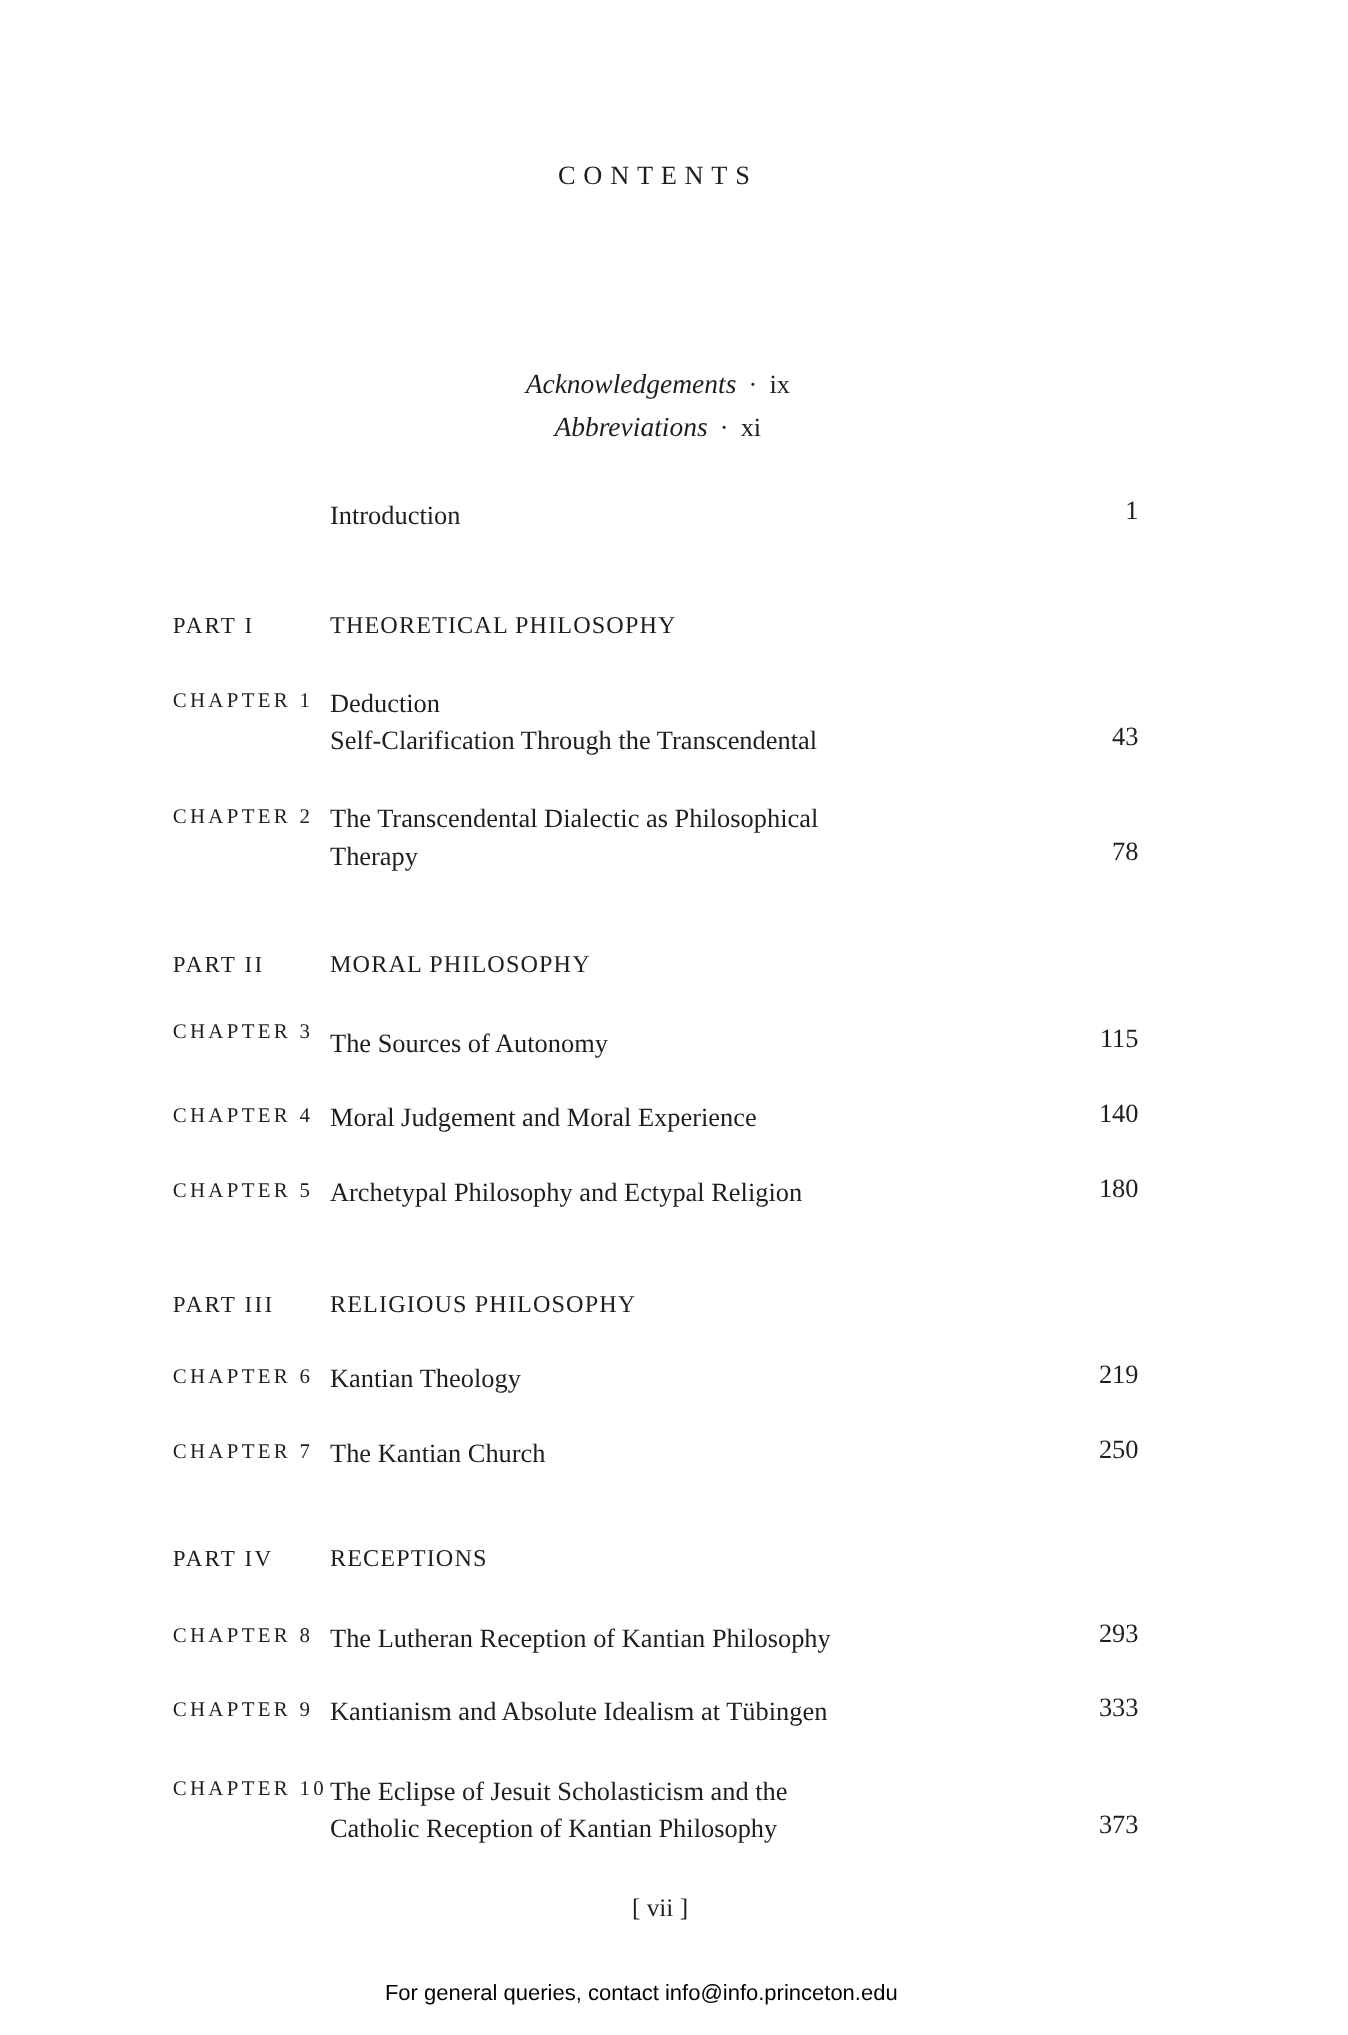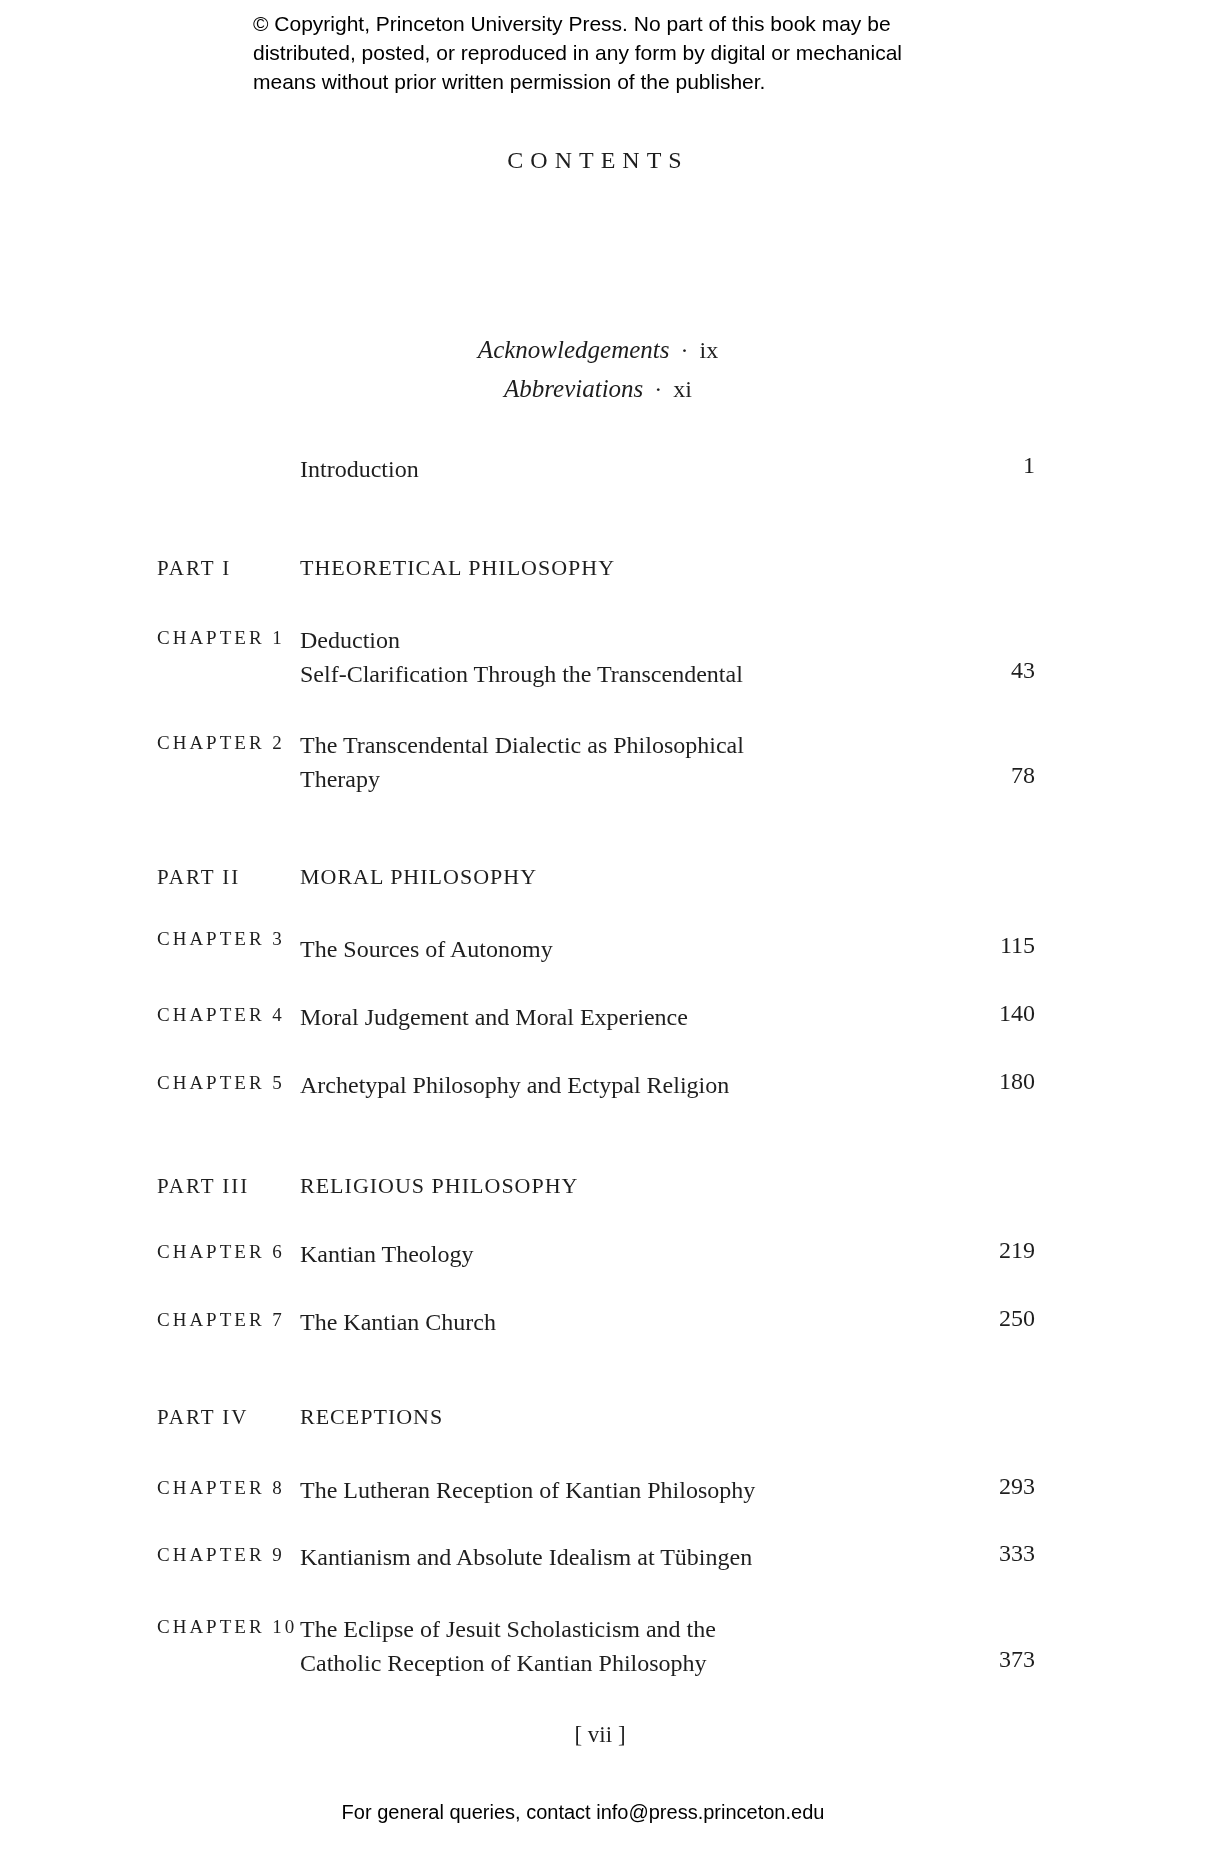--- a/index.html
+++ b/index.html
@@ -71,25 +71,20 @@
     left:583px; top:1801px;
     transform:translateX(-50%);
     font-size:20px; white-space:nowrap;
   }
 </style>
 </head>
 <body>
 
 <div class="page">
 
-  <div class="abs copyright sans">
-    <div>© Copyright, Princeton University Press. No part of this book may be</div>
-    <div>distributed, posted, or reproduced in any form by digital or mechanical</div>
-    <div>means without prior written permission of the publisher.</div>
-  </div>
 
   <div class="abs contents-heading">CONTENTS</div>
 
   <div class="abs fm-line" style="top:336px">
     <span class="fm-title">Acknowledgements</span><span class="fm-sep">·</span><span class="fm-page">ix</span>
   </div>
   <div class="abs fm-line" style="top:375px">
     <span class="fm-title">Abbreviations</span><span class="fm-sep">·</span><span class="fm-page">xi</span>
   </div>
 
@@ -152,15 +147,15 @@
 
   <div class="abs row-label" style="top:1616px">CHAPTER 10</div>
   <div class="abs row-title" style="top:1612px">
     <div>The Eclipse of Jesuit Scholasticism and the</div>
     <div>Catholic Reception of Kantian Philosophy</div>
   </div>
   <div class="abs row-page" style="top:1646px">373</div>
 
   <div class="abs folio" style="top:1722px">[ vii ]</div>
 
-  <div class="abs footer-query sans">For general queries, contact info@press.princeton.edu</div>
+  <div class="abs footer-query sans">For general queries, contact info@info.princeton.edu</div>
 
 </div>
 
 </body></html>

